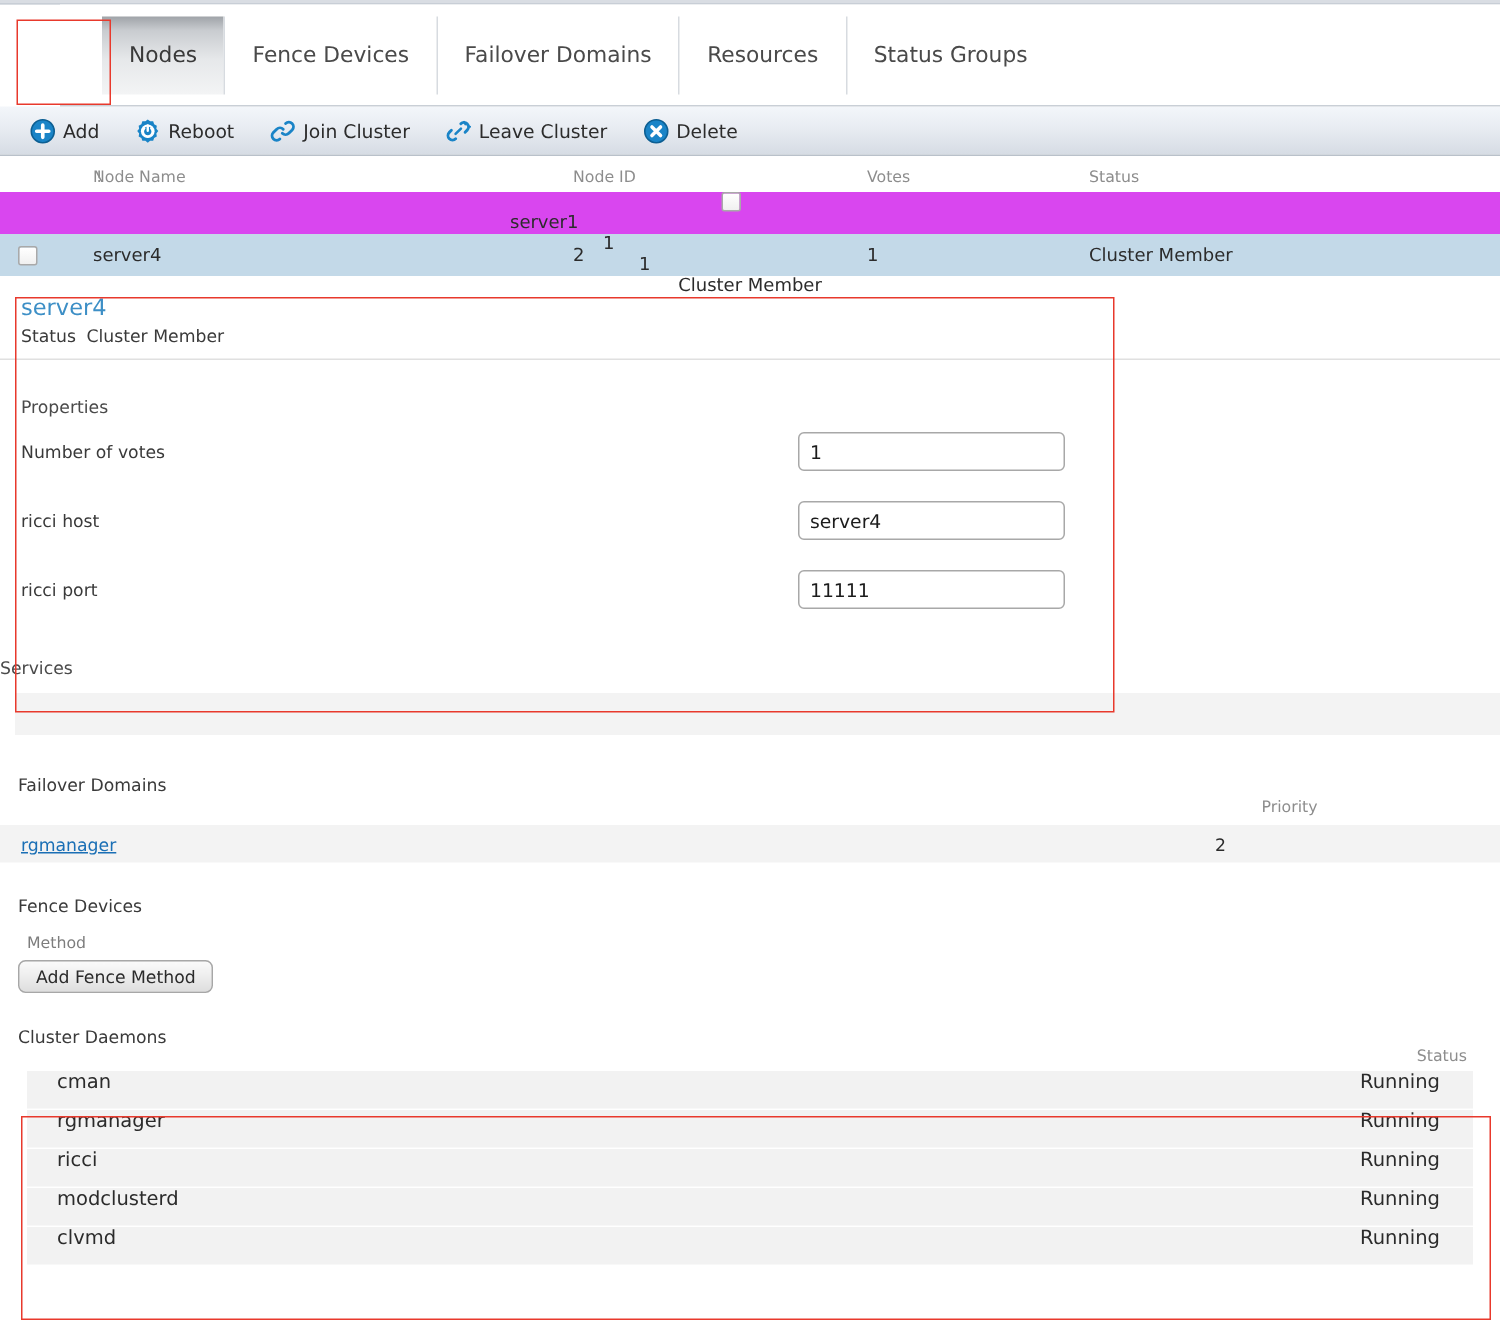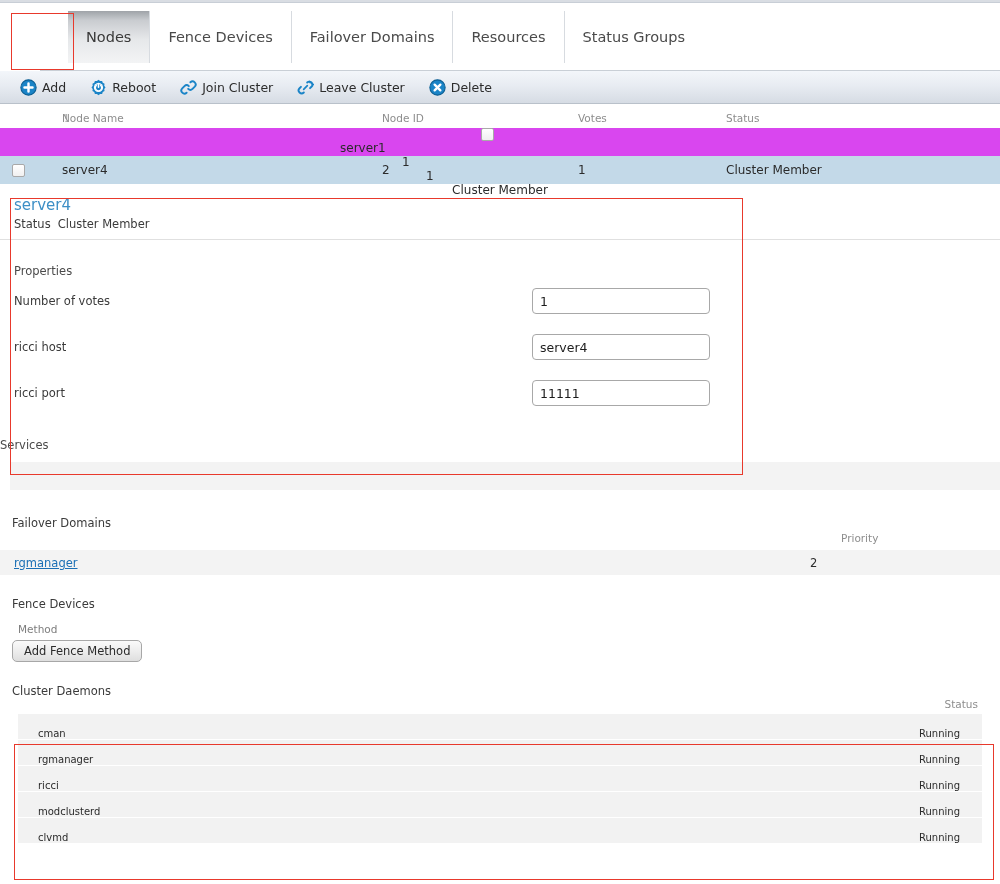--- a/index.html
+++ b/index.html
@@ -226,26 +226,26 @@
   .cd-head {
     display: flex;
     justify-content: flex-end;
     font-size: 10.5px;
     color: #8d8d8d;
     padding-right: 22px;
     height: 16px;
   }
   .cd-row {
     display: flex;
-    align-items: flex-end;
+    align-items: flex-start;
     justify-content: space-between;
     height: 25px;
     background: #f2f2f2;
     margin: 0 18px 1px 18px;
-    font-size: 10px;
+    font-size: 13px;
     color: #2b2b2b;
     padding: 0 22px 0 20px;
     box-sizing: border-box;
   }
 </style>
 </head>
 <body>
 
 
 

